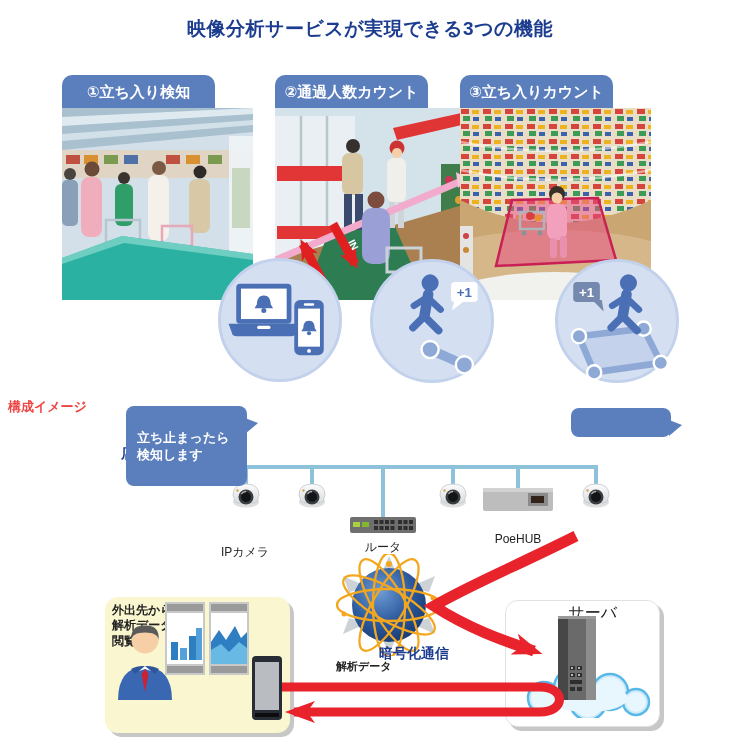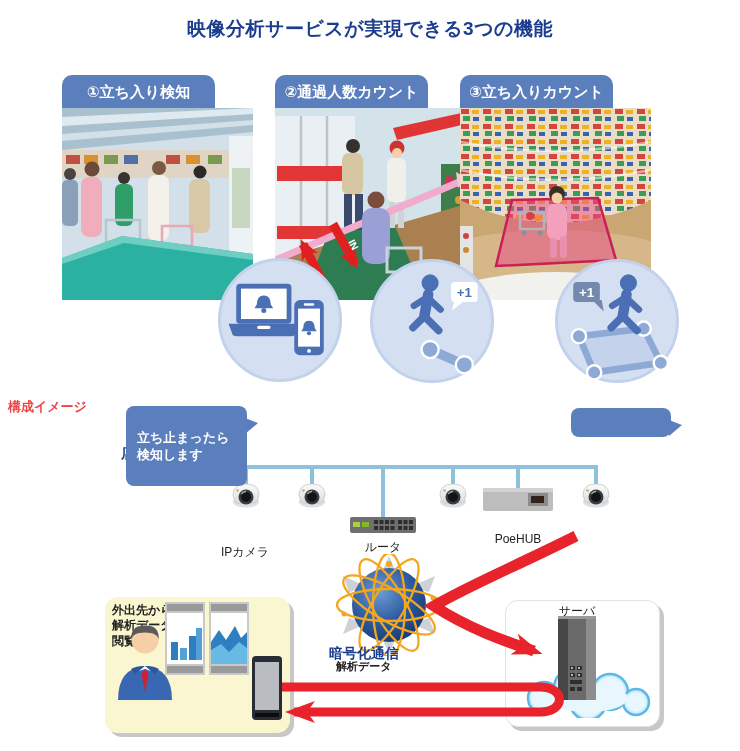--- a/index.html
+++ b/index.html
@@ -24,27 +24,27 @@
   .callout .tail{position:absolute;right:-11px;top:12px;width:0;height:0;
                  border-left:13px solid #5b7ebd;border-top:5px solid transparent;
                  border-bottom:11px solid transparent;}
   .callout-1{left:64px;top:331px;width:110px;padding:5px 0 5px 11px;line-height:1.35;}
   .callout-sm{height:29px;line-height:29px;padding:0 0 0 14px;width:86px;}
   
   .section-title{left:8px;top:398px;font-size:13px;font-weight:bold;color:#ef4444;}
   .store-label{left:121px;top:445px;font-size:14px;font-weight:bold;color:#1c3d8f;}
   .net-line{background:#8ec1da;}
   .dev-label{font-size:12px;color:#222;text-align:center;}
-  .blue-label{font-size:14px;font-weight:bold;color:#1c3d8f;text-align:left;}
+  .blue-label{font-size:14px;font-weight:bold;color:#1c3d8f;text-align:right;}
   .note-box{left:105px;top:597px;width:185px;height:136px;background:#faf6d0;border-radius:13px;
             box-shadow:4px 4px 0 #c7c7c7;}
   .remote-label{left:112px;top:603px;font-size:12px;line-height:1.28;color:#222;white-space:pre-line;font-weight:bold;}
   .white-box{left:505px;top:600px;width:153px;height:125px;background:#fff;border:1px solid #e2e2e2;
              border-radius:13px;box-shadow:4px 4px 0 #c7c7c7;}
-  .server-label{left:537px;top:603px;width:80px;font-size:12px;color:#222;text-align:center;}
+  .server-label{left:537px;top:603px;width:80px;font-size:16px;color:#222;text-align:right;}
   .data-label{left:288px;top:659px;font-size:11px;color:#222;font-weight:bold;padding-left:48px;}
   .smartphone{left:252px;top:656px;width:30px;height:64px;background:#272c35;border-radius:4px;z-index:4;}
   .smartphone .scr{position:absolute;left:3px;top:6px;width:24px;height:48px;background:#b9bdc2;}
   .smartphone .bar{position:absolute;left:3px;bottom:3px;width:24px;height:4px;background:#0c0c0c;}
   .overlay{left:0;top:0;z-index:30;pointer-events:none;}
 </style>
 </head>
 <body>
 
 <div id="stage">

